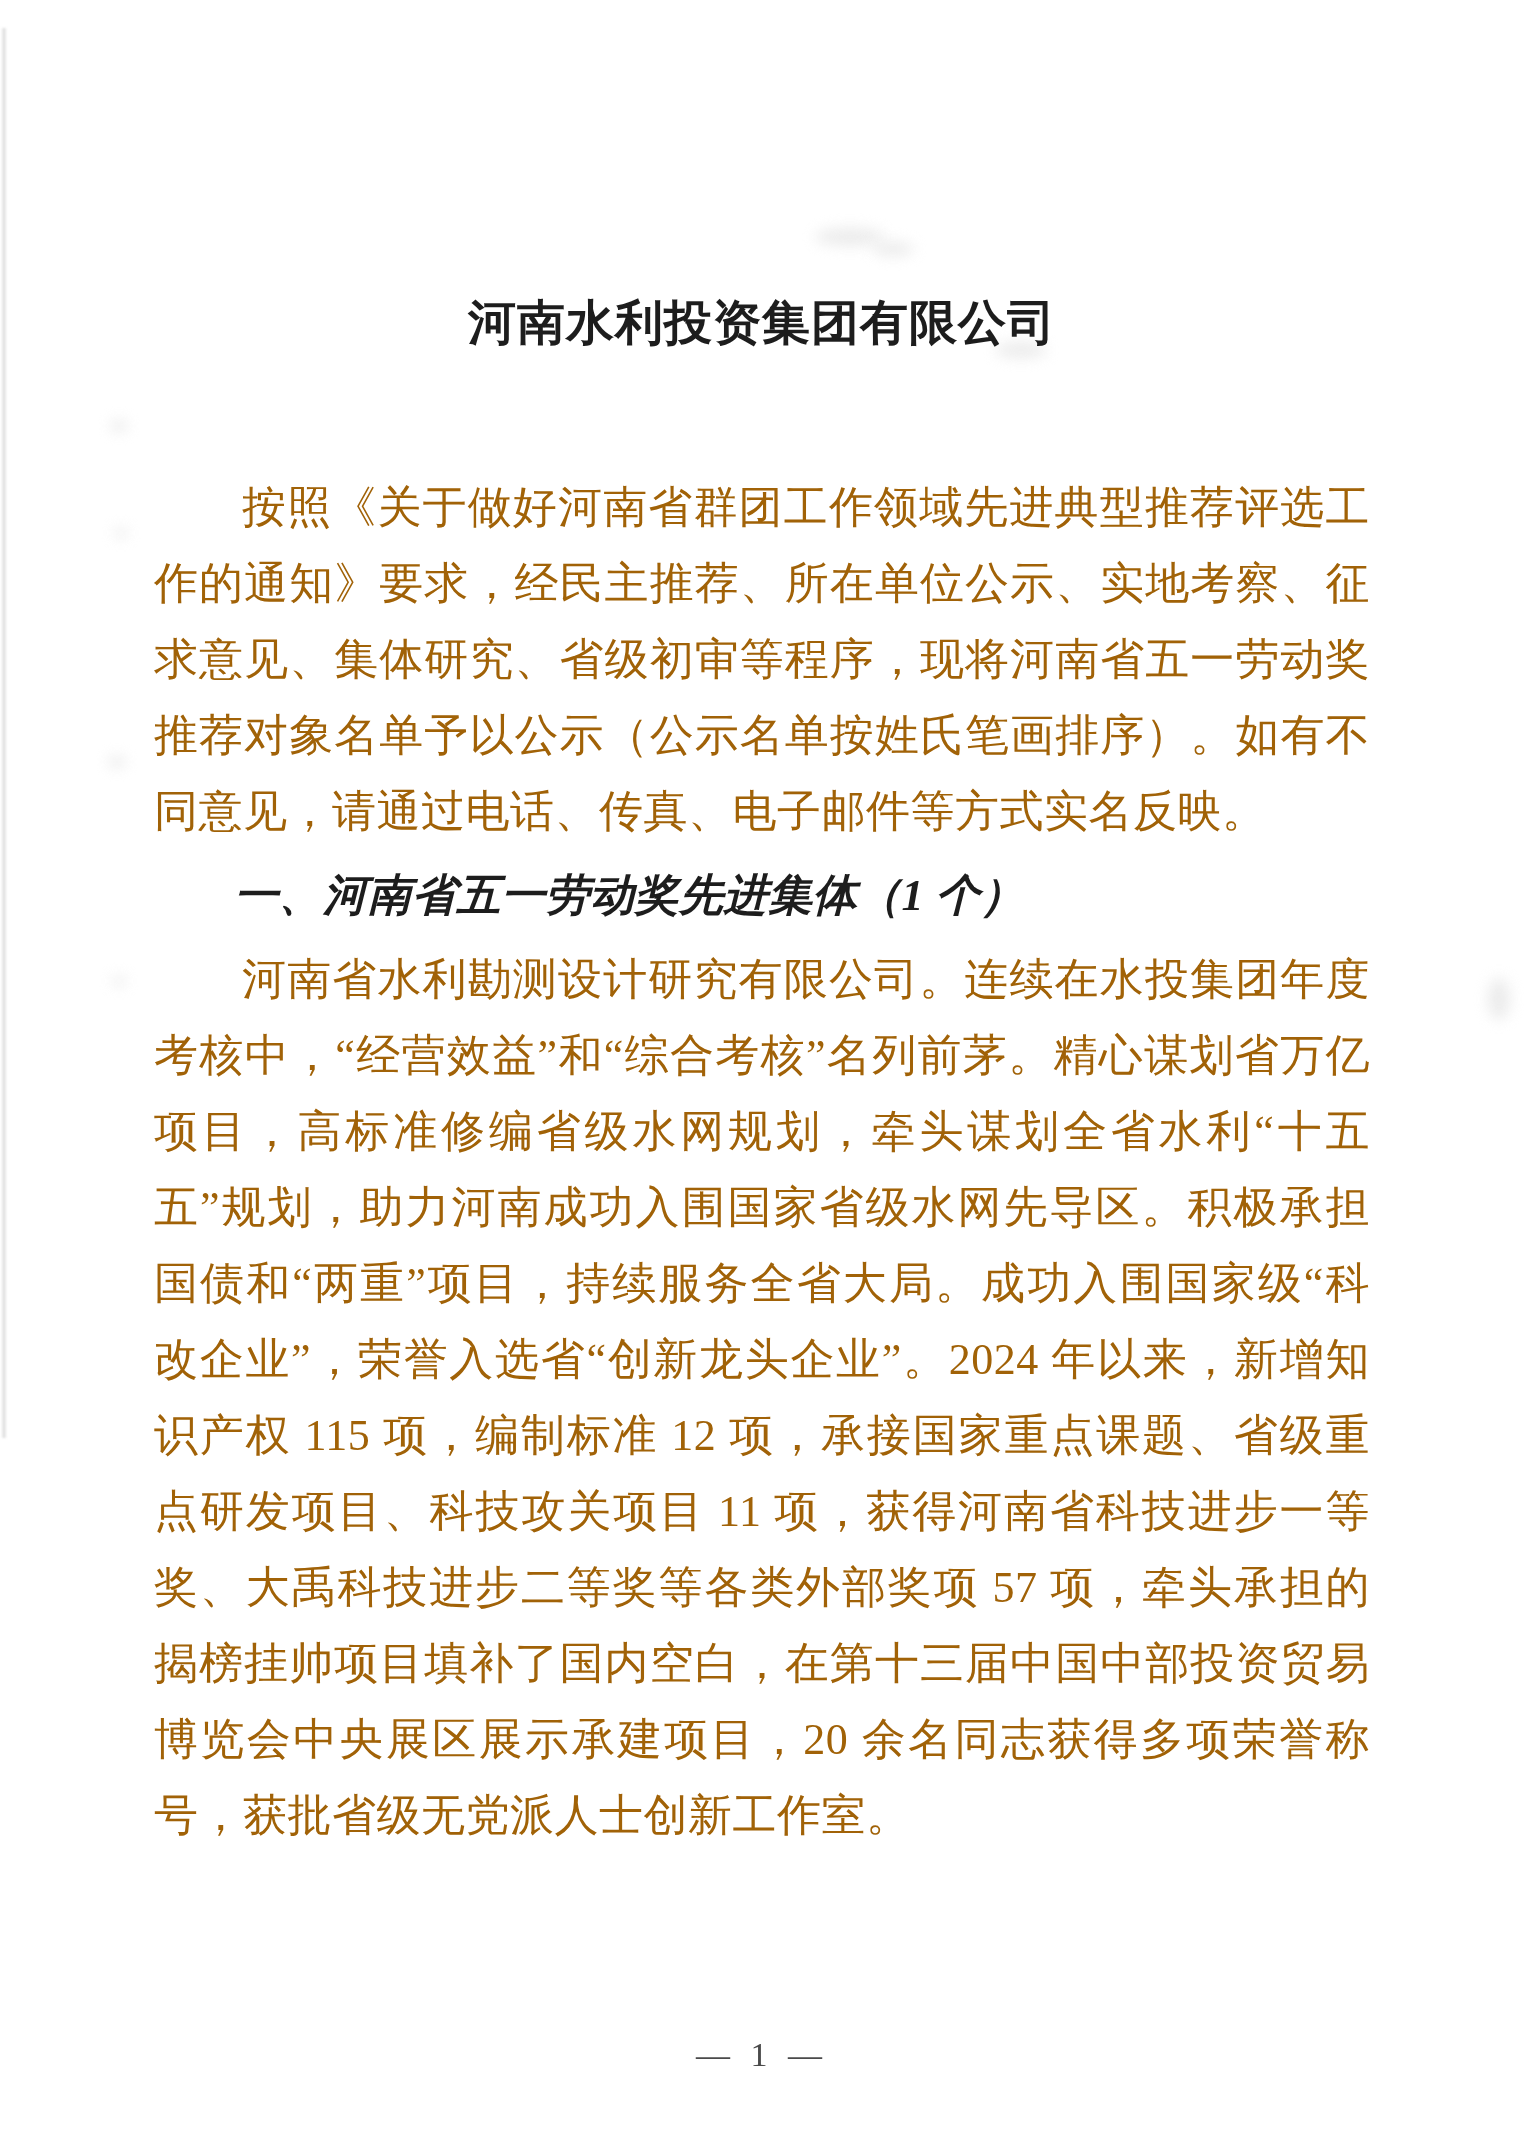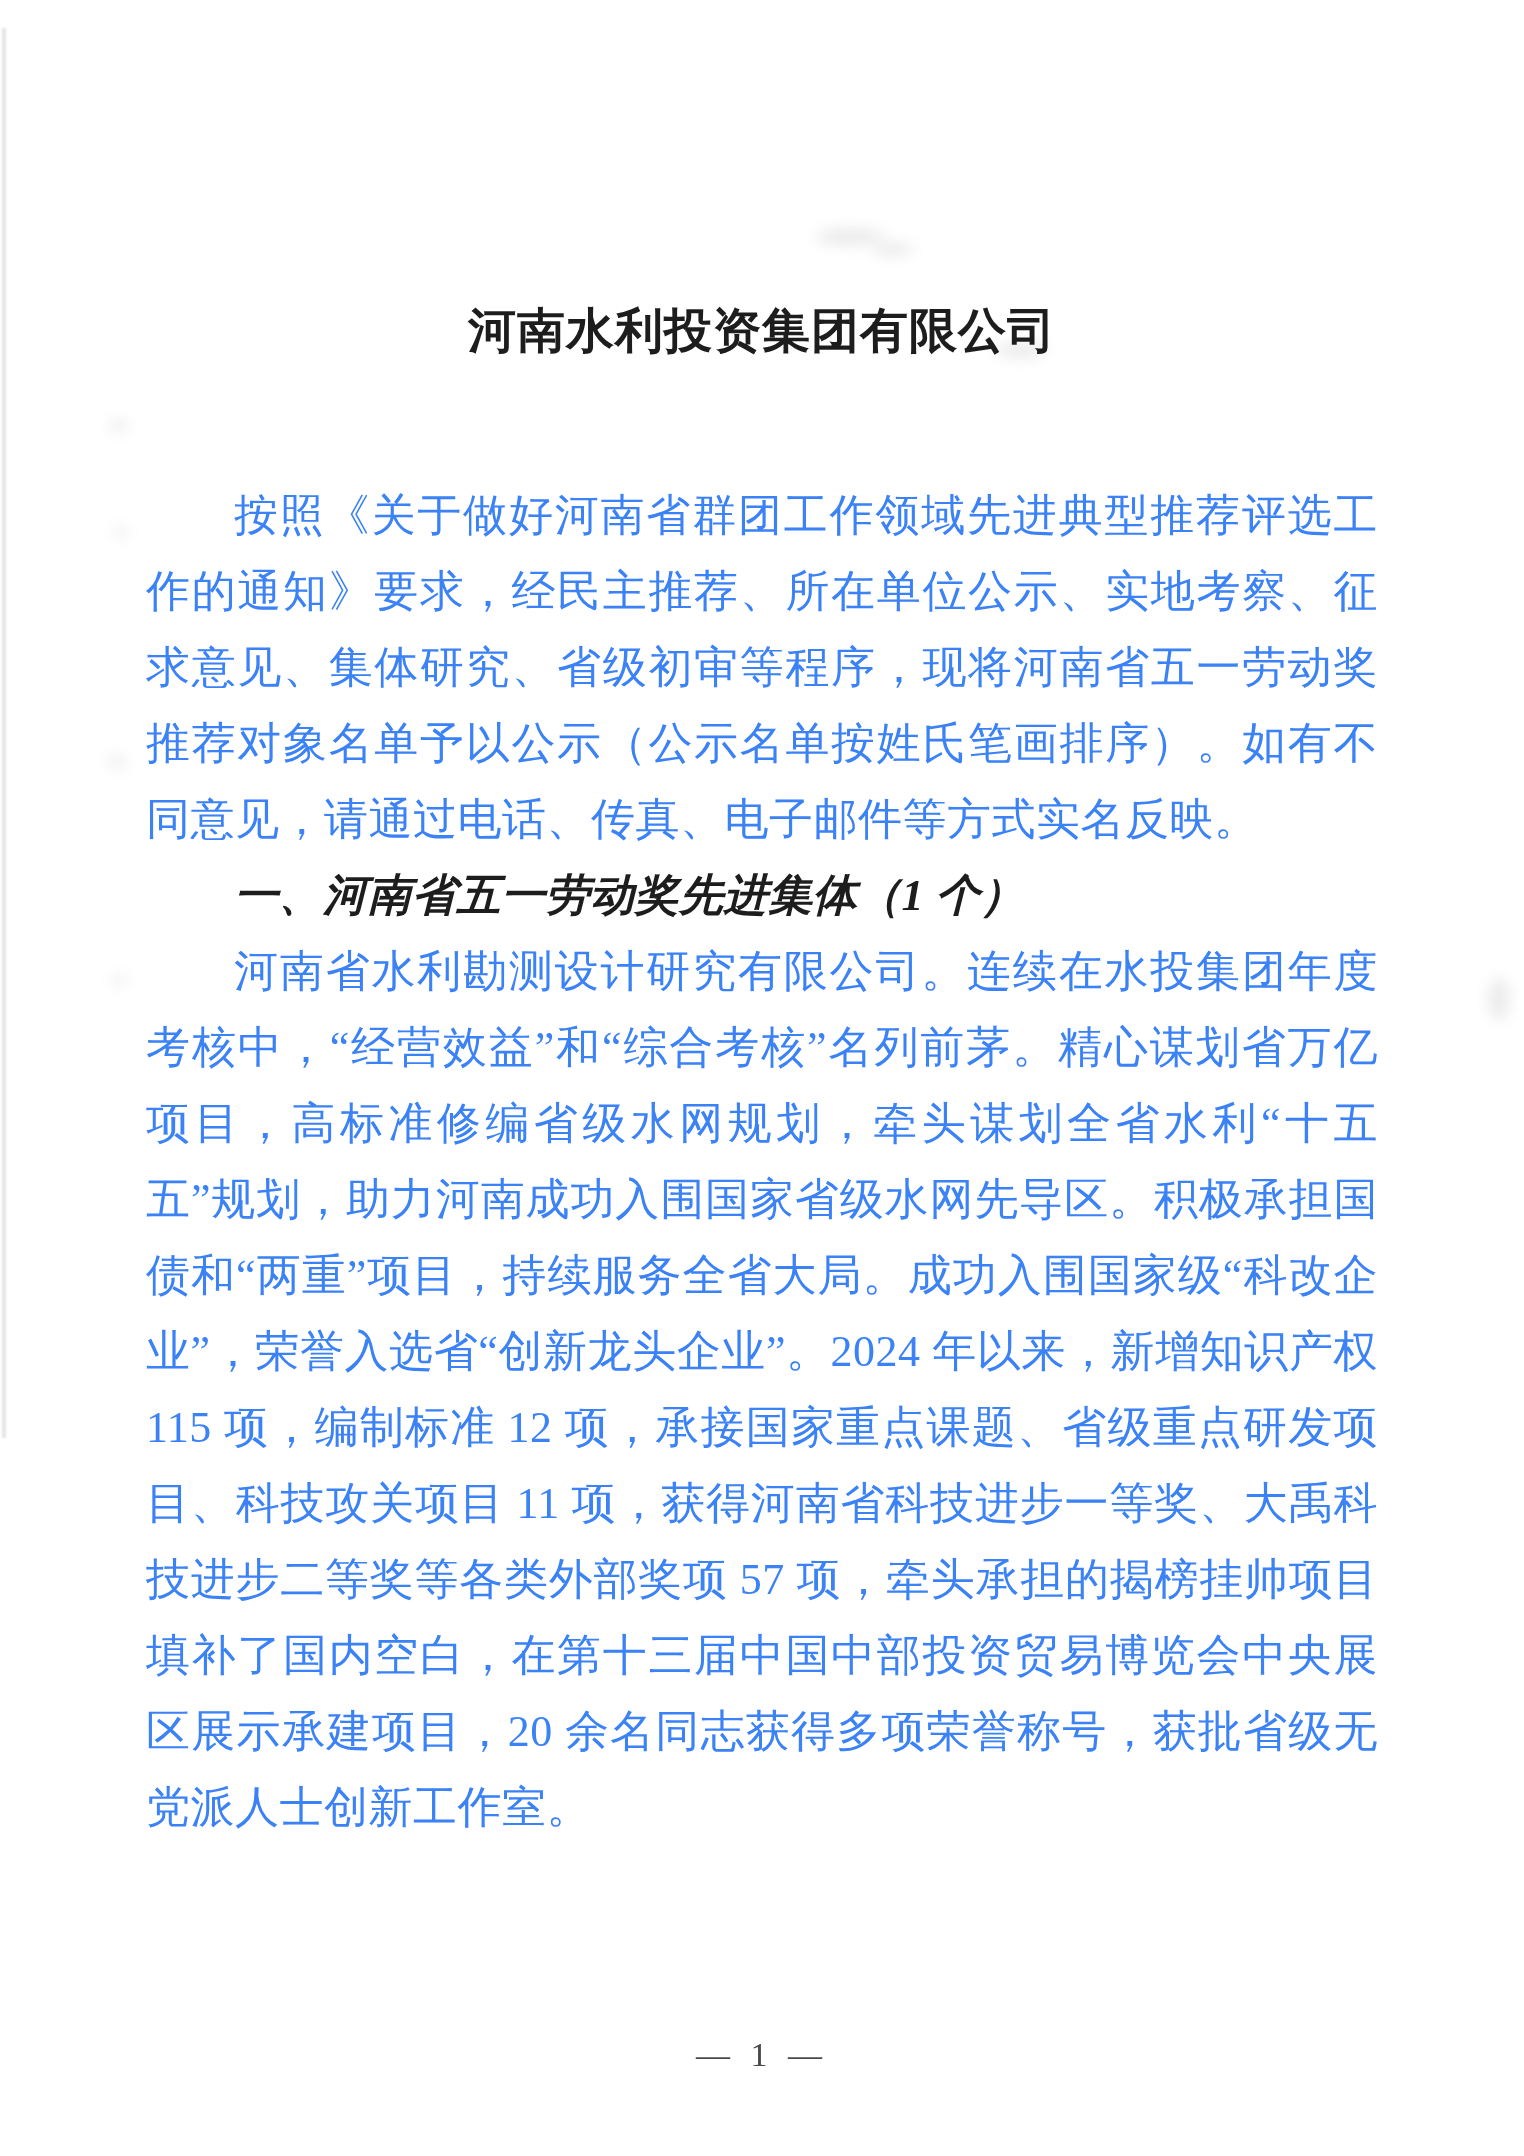--- a/index.html
+++ b/index.html
@@ -11,40 +11,40 @@
     position: relative;
     width: 1524px;
     height: 2156px;
     background: #ffffff;
     overflow: hidden;
     font-family: "Liberation Serif", "DejaVu Serif", serif;
   }
   .content {
     position: absolute;
     left: 146px;
-    top: 292px;
+    top: 284px;
     width: 1232px;
   }
   .doc-title {
     text-align: center;
     font-size: 48px;
     line-height: 78px;
     font-weight: bold;
     color: #1d1d1d;
     letter-spacing: 1px;
     margin: 0 0 108px 0;
   }
   .doc-title .title-line {
     display: block;
   }
   .para {
-    margin: 0;
+    margin: 8px;
     font-size: 44px;
     line-height: 76px;
-    color: #3b82f6;
+    color: #a16207;
     text-align: justify;
     text-indent: 2em;
     letter-spacing: 0.5px;
   }
   .section-heading {
     margin: 0;
     font-size: 44px;
     line-height: 76px;
     font-weight: bold;
     color: #1d1d1d;

